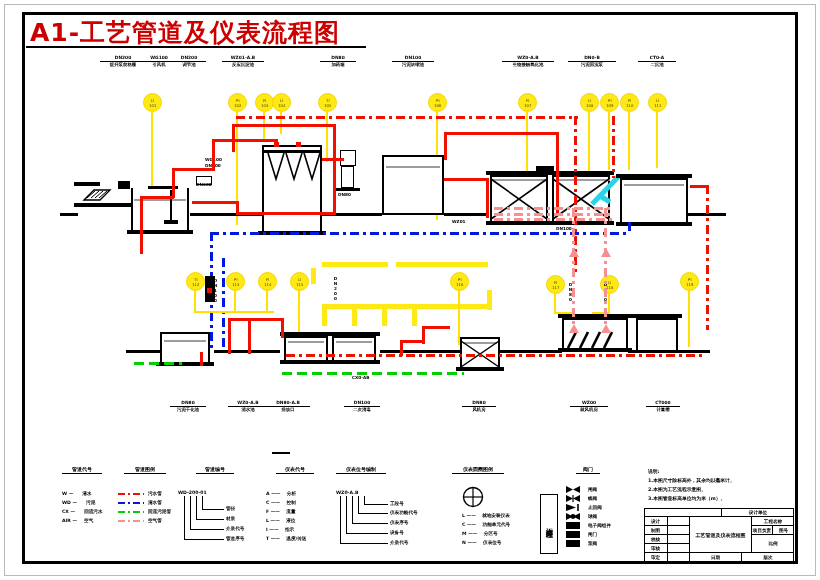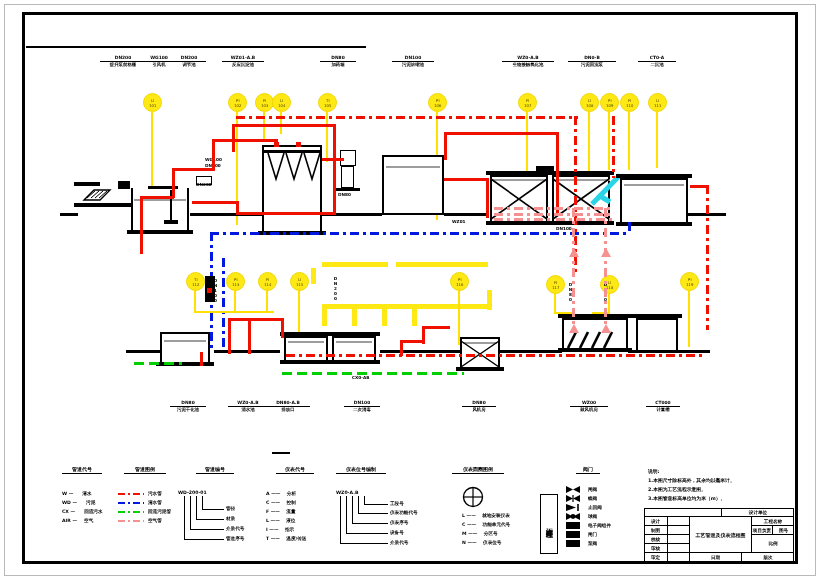--- a/index.html
+++ b/index.html
@@ -70,20 +70,21 @@
   .sym{position:absolute;}
 </style>
 </head>
 <body>
 
 <div id="stage">
 
   <div class="frame-outer"></div>
   <div class="frame-inner"></div>
 
+  <div class="title-main">A1-工艺管道及仪表流程图</div>
   <div class="title-rule"></div>
 
   <div class="lbl" style="left:100px;top:55px;width:46px;">
     <span class="u">DN200</span>
     <span>提升泵前格栅</span>
   </div>
   <div class="lbl" style="left:144px;top:55px;width:30px;">
     <span class="u">WG100</span>
     <span>引风机</span>
   </div>

